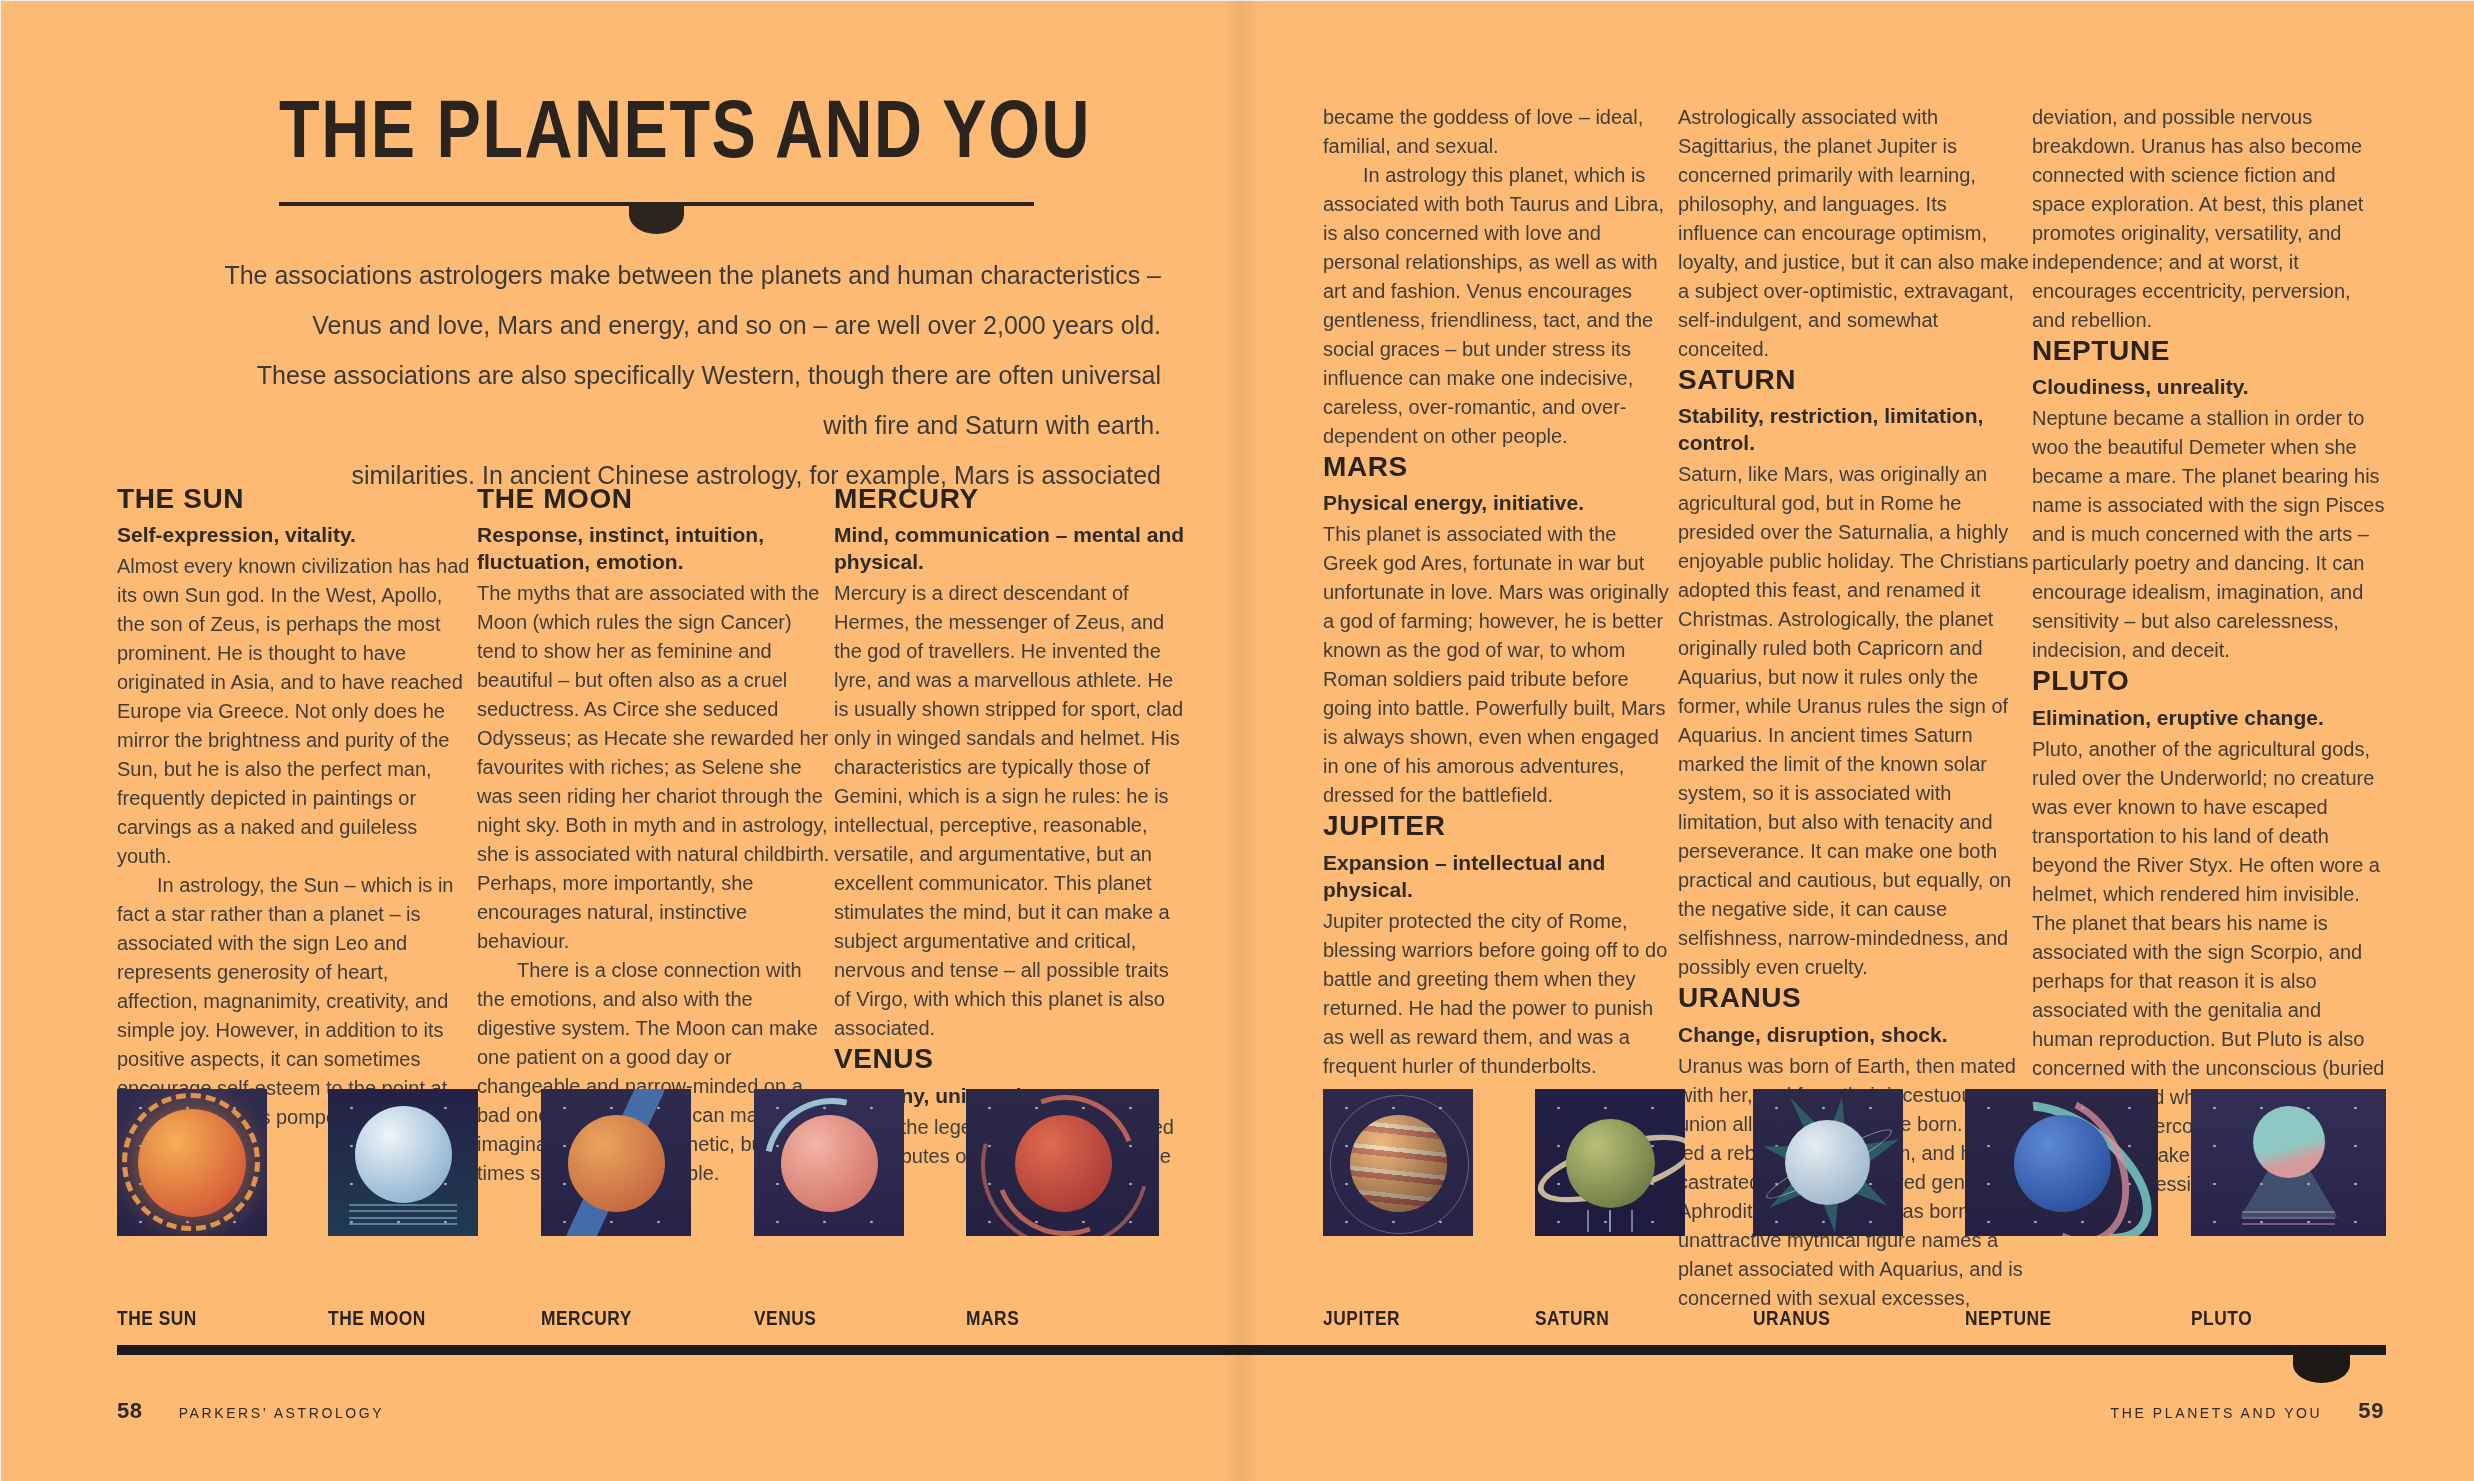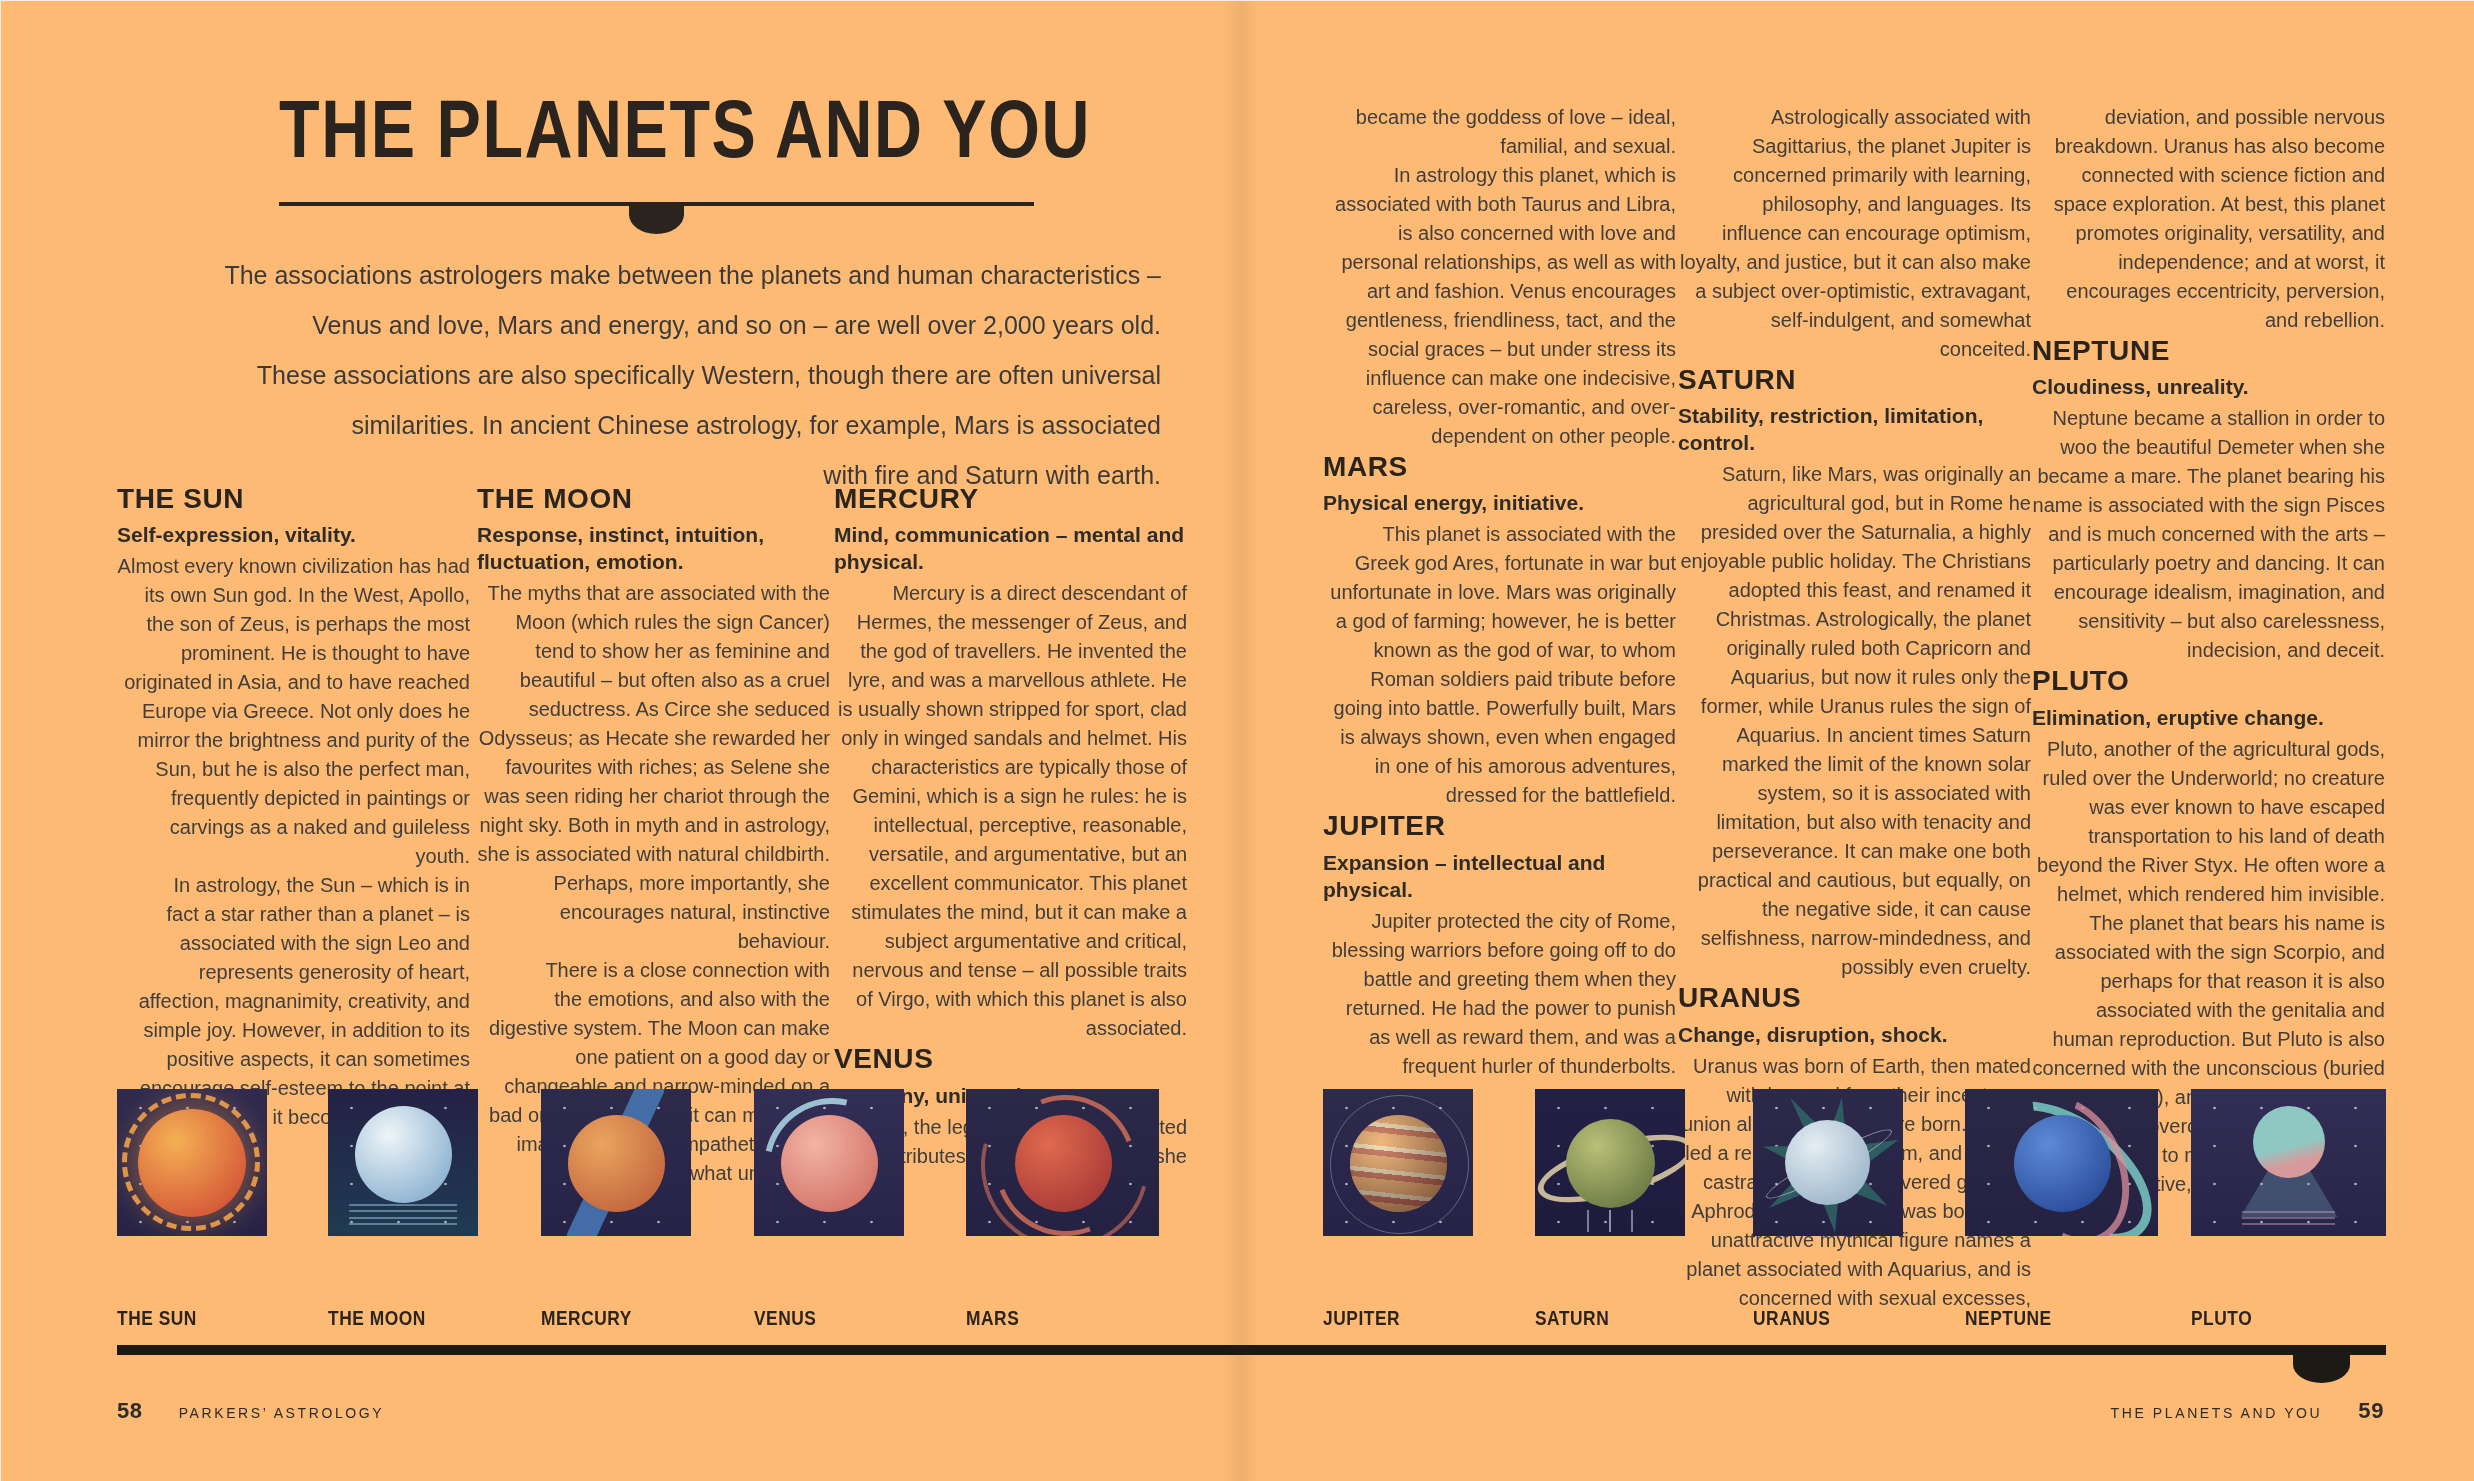--- a/index.html
+++ b/index.html
@@ -19,21 +19,21 @@
   .intro{position:absolute;left:161px;top:249px;width:999px;text-align:right;color:#3c3a39;}
   .intro .line{font-size:25px;line-height:50px;}
   
   .col{position:absolute;color:#403d3b;}
   .col .heading{font-size:28px;font-weight:bold;letter-spacing:0.6px;color:#2b241e;
                 line-height:32px;margin:0 0 6.4px 0;}
   .col .block + .heading-wrap{margin-top:0;}
   .heading-wrap{margin-top:28px;}
   .heading-wrap.first{margin-top:0;}
   .col .subheading{font-size:21px;font-weight:bold;color:#2f2b27;line-height:27px;margin:0 0 3.9px 0;}
-  .col .para{font-size:20px;line-height:29px;margin:0;text-align:right;}
+  .col .para{font-size:20px;line-height:29px;margin:0;}
   .col .para.indent{text-indent:40px;}
   
   .card{position:absolute;top:1088px;height:147px;overflow:hidden;
         background:linear-gradient(180deg,var(--bg1),var(--bg2));}
   .card .stars{position:absolute;inset:0;opacity:.7;
         background-image:radial-gradient(circle,rgba(255,255,255,.85) 1px,rgba(255,255,255,0) 1.6px);
         background-size:47px 38px;}
   .card .planet{position:absolute;left:50%;top:50%;width:97px;height:97px;margin:-48px 0 0 -48px;
         border-radius:50%;background:radial-gradient(circle at 35% 30%,var(--p1),var(--p2) 78%);}
   .card .d1,.card .d2{position:absolute;}
@@ -109,22 +109,22 @@
     <h1>THE PLANETS AND YOU</h1>
   </div>
   <div class="title-rule">
     <span class="notch"></span>
   </div>
 
   <div class="intro" id="intro">
       <div class="line">The associations astrologers make between the planets and human characteristics –</div>
       <div class="line">Venus and love, Mars and energy, and so on – are well over 2,000 years old.</div>
       <div class="line">These associations are also specifically Western, though there are often universal</div>
+      <div class="line">with fire and Saturn with earth.</div>
       <div class="line">similarities. In ancient Chinese astrology, for example, Mars is associated</div>
-      <div class="line">with fire and Saturn with earth.</div>
     </div>
 
   <div id="columns">
       <div class="col" style="left: 116px; top: 482px; width: 353px;">
         <div class="heading-wrap first">
           <div class="heading">THE SUN</div>
         </div>
         <div class="subheading">Self-expression, vitality.</div>
         <p class="para block">Almost every known civilization has had its own Sun god. In the West, Apollo, the son of Zeus, is perhaps the most prominent. He is thought to have originated in Asia, and to have reached Europe via Greece. Not only does he mirror the brightness and purity of the Sun, but he is also the perfect man, frequently depicted in paintings or carvings as a naked and guileless youth.</p>
         <p class="para block indent">In astrology, the Sun – which is in fact a star rather than a planet – is associated with the sign Leo and represents generosity of heart, affection, magnanimity, creativity, and simple joy. However, in addition to its positive aspects, it can sometimes encourage self-esteem to the point at which it becomes pomposity.</p>

